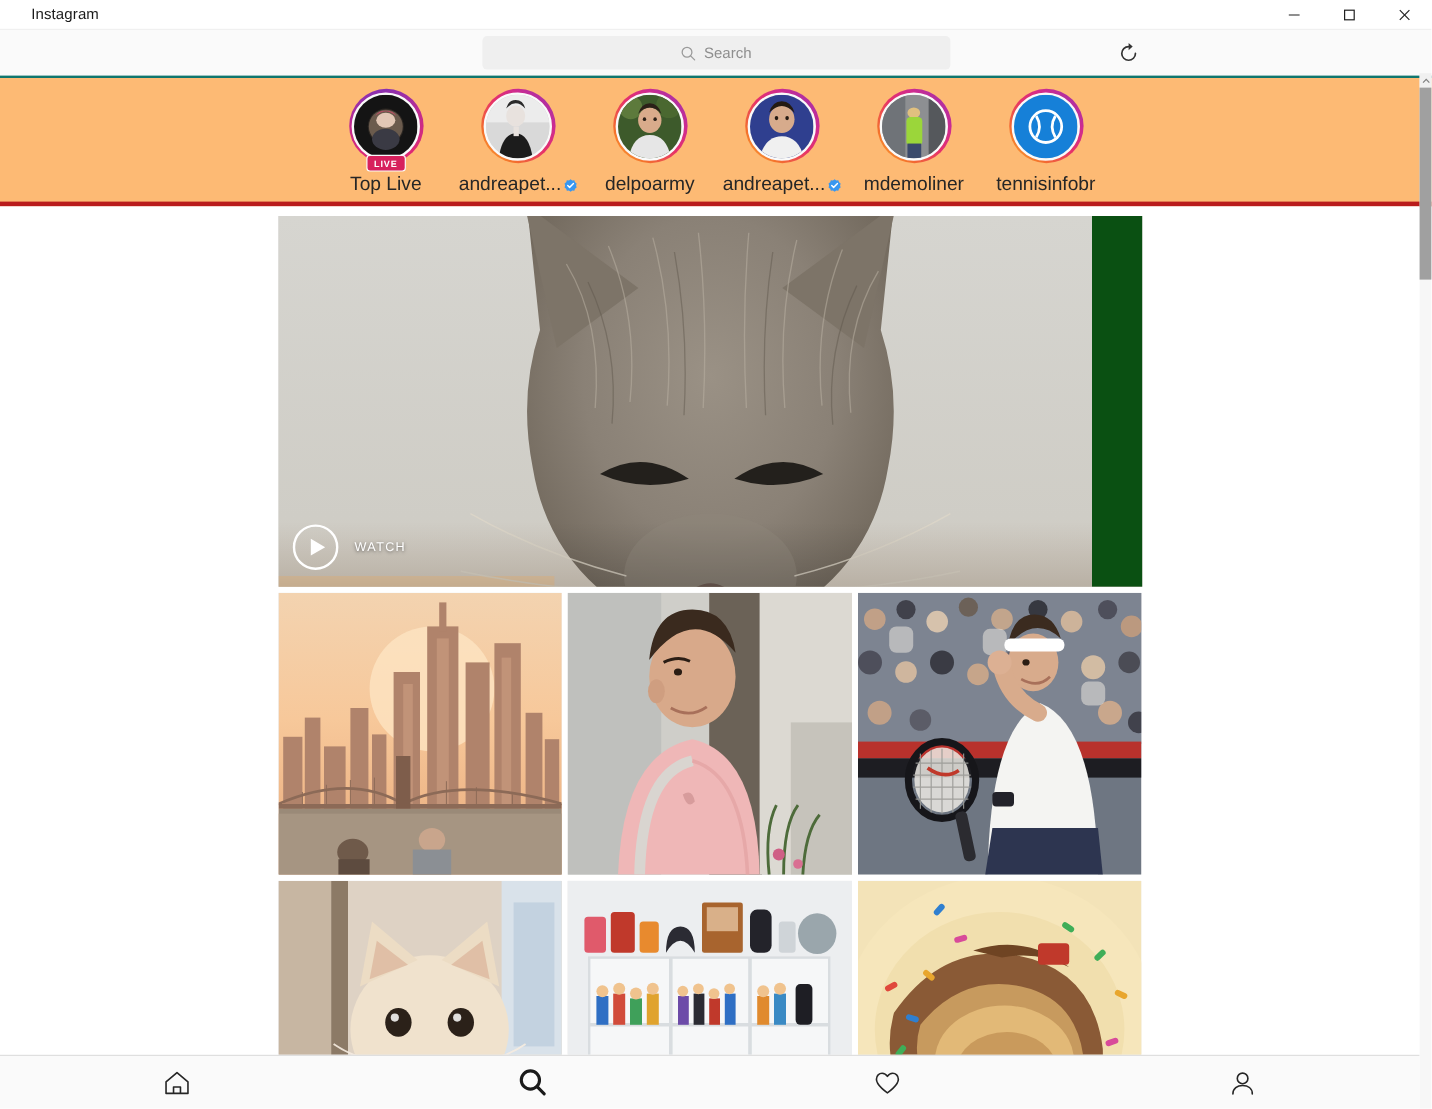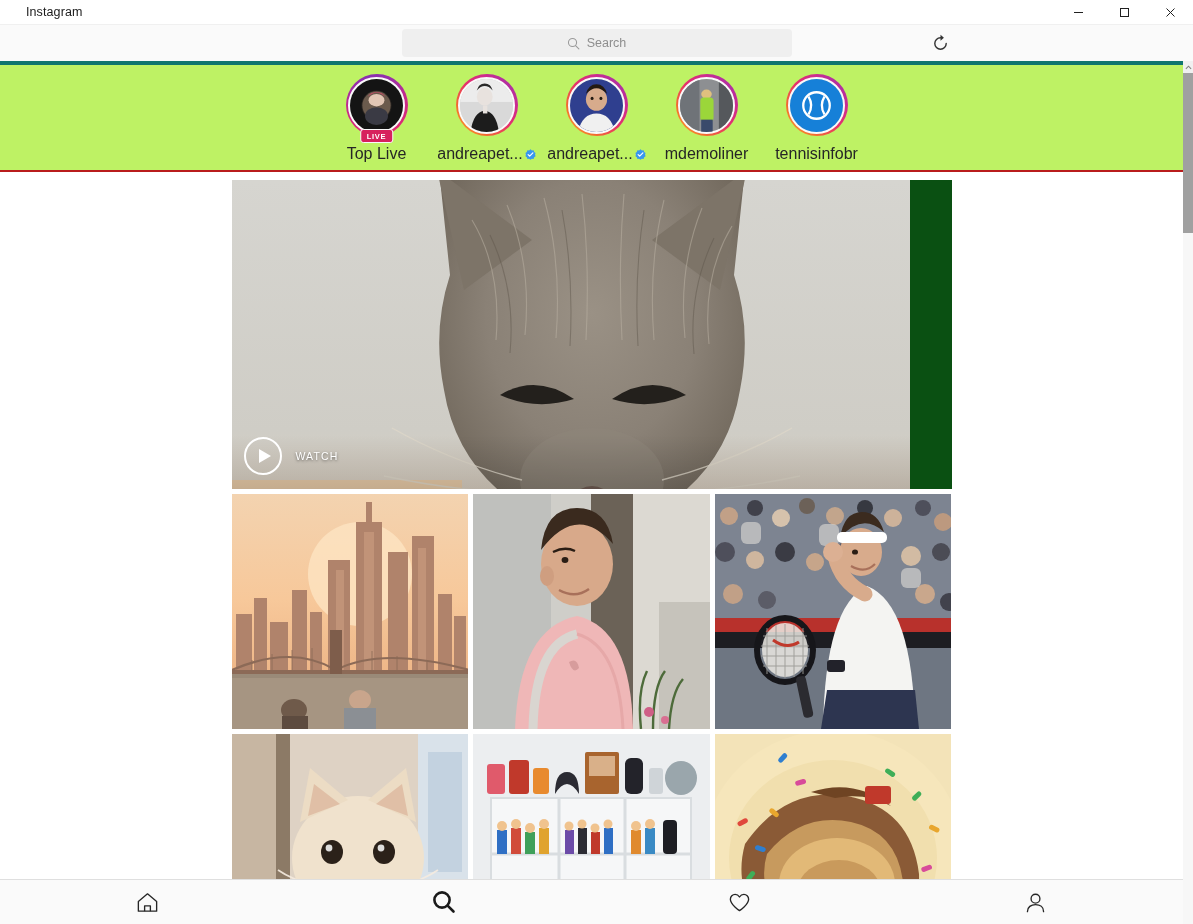--- a/index.html
+++ b/index.html
@@ -32,21 +32,21 @@
     cursor: default;
   }
   .win-btn svg { display: block; }
 
   
   .header {
     height: 40px; width: 100%;
     background: #fafafa;
     display: flex; align-items: center; justify-content: center;
     position: relative;
-    border-bottom: 4px solid #0f766e;
+    border-bottom: 2px solid #0f766e;
   }
   .searchbar {
     width: 390px; height: 28px;
     background: #efefef; border-radius: 4px;
     display: flex; align-items: center; justify-content: center;
     gap: 7px;
   }
   .searchbar .s-ico { display: block; }
   .searchbar .s-ph {
     font-size: 12.5px; color: #8e8e8e;
@@ -54,22 +54,22 @@
   .refresh-btn {
     position: absolute; left: 925px; top: 50%;
     transform: translateY(-50%);
     width: 30px; height: 30px;
     display: flex; align-items: center; justify-content: center;
   }
 
   
   .stories {
     height: 107px; width: 100%;
-    background: #bef264;
-    border-bottom: 2px solid #b91c1c;
+    background: #fdba74;
+    border-bottom: 4px solid #b91c1c;
     display: flex; align-items: flex-start; justify-content: center;
     gap: 28px;
     padding-top: 9px;
     text-align: center;
   }
   .story { width: 82px; display: flex; flex-direction: column; align-items: center; }
   .story-ring {
     width: 62px; height: 62px; border-radius: 50%;
     padding: 2.5px;
     background: linear-gradient(45deg,#fdb03c 0%,#f4722b 22%,#e6316a 50%,#cf2b8f 72%,#8f34b6 100%);
@@ -267,20 +267,39 @@
     </div>
     <div class="story-label">
       <span>andreapet...</span>
       <svg class="verified" width="11" height="11" viewBox="0 0 12 12">
         <path d="M6 0.4 L7.5 1.6 L9.4 1.4 L10 3.2 L11.5 4.3 L11 6.1 L11.5 7.9 L10 9 L9.4 10.8 L7.5 10.6 L6 11.8 L4.5 10.6 L2.6 10.8 L2 9 L0.5 7.9 L1 6.1 L0.5 4.3 L2 3.2 L2.6 1.4 L4.5 1.6 Z" fill="#3897f0"></path>
         <path d="M3.4 6.1 L5.1 7.8 L8.6 4.3" fill="none" stroke="#fff" stroke-width="1.3" stroke-linecap="round" stroke-linejoin="round"></path>
       </svg>
     </div>
   </div>
 
+  <div class="story">
+    <div class="story-ring">
+      <div class="story-inner">
+        <svg width="100%" height="100%" viewBox="0 0 60 60" preserveAspectRatio="none">
+          <rect width="60" height="60" fill="#3d5a2b"></rect>
+          <circle cx="12" cy="12" r="11" fill="#5d7a3c"></circle>
+          <circle cx="48" cy="10" r="12" fill="#4a6830"></circle>
+          <ellipse cx="30" cy="24" rx="11" ry="12" fill="#d9ab8b"></ellipse>
+          <path d="M19 18 q11 -12 22 0 q-3 -10 -11 -10 q-8 0 -11 10z" fill="#2b2018"></path>
+          <path d="M10 60 q4 -22 20 -22 q16 0 20 22z" fill="#e6e6e6"></path>
+          <ellipse cx="25" cy="23" rx="1.6" ry="1.8" fill="#2b2018"></ellipse>
+          <ellipse cx="35" cy="23" rx="1.6" ry="1.8" fill="#2b2018"></ellipse>
+        </svg>
+      </div>
+    </div>
+    <div class="story-label">
+      <span>delpoarmy</span>
+    </div>
+  </div>
 
   <div class="story">
     <div class="story-ring">
       <div class="story-inner">
         <svg width="100%" height="100%" viewBox="0 0 60 60" preserveAspectRatio="none">
           <rect width="60" height="60" fill="#2f3f8f"></rect>
           <ellipse cx="30" cy="23" rx="12" ry="13" fill="#d7ab8c"></ellipse>
           <path d="M18 17 q12 -13 24 0 q-3 -11 -12 -11 q-9 0 -12 11z" fill="#241a12"></path>
           <path d="M9 60 q5 -21 21 -21 q16 0 21 21z" fill="#f0f0f0"></path>
           <ellipse cx="25" cy="22" rx="1.7" ry="1.9" fill="#241a12"></ellipse>

